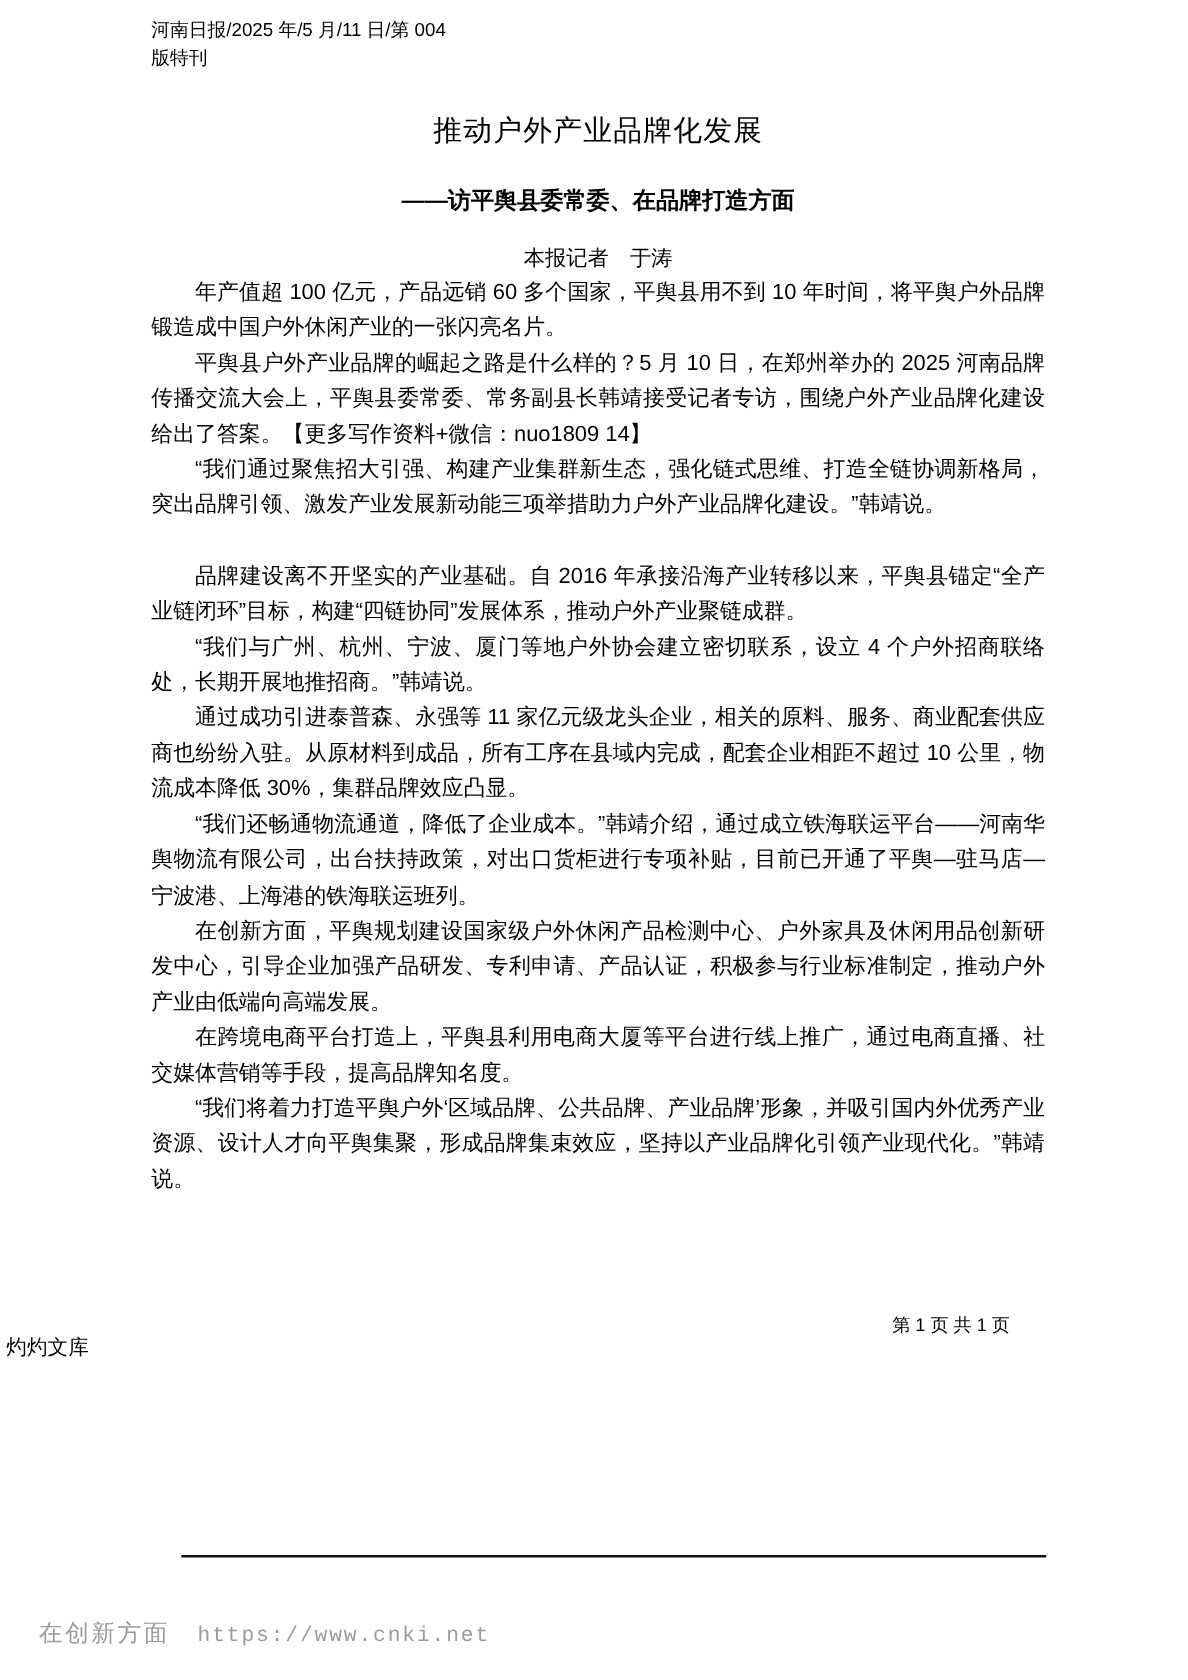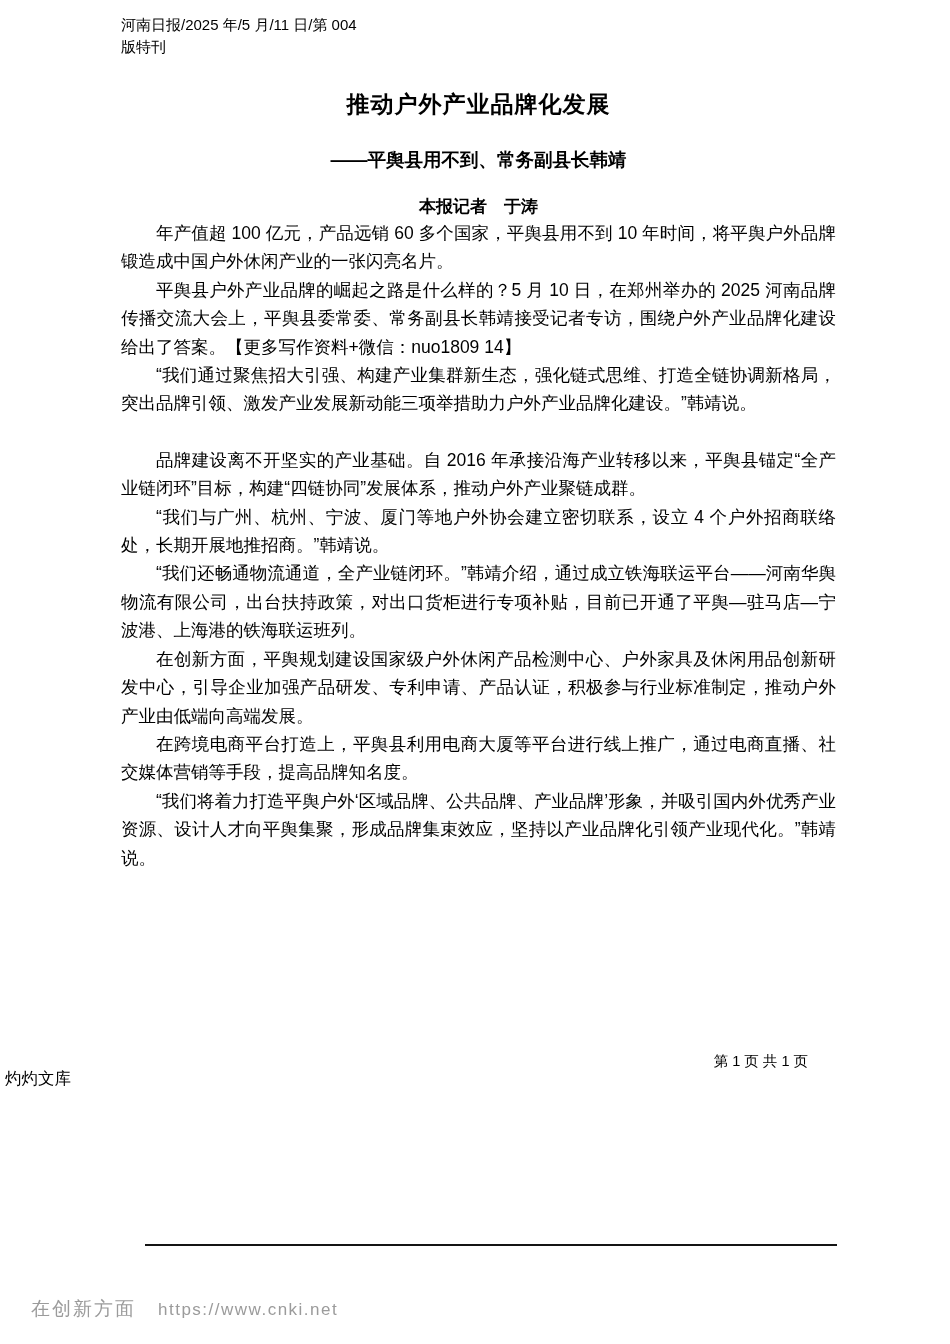--- a/index.html
+++ b/index.html
@@ -22,36 +22,36 @@
   .doc-header {
     font-size: 15px;
     line-height: 22px;
     color: #000;
   }
   .title {
     margin-top: 30px;
     text-align: center;
     font-size: 23px;
     line-height: 32px;
-    font-weight: 700;
+    font-weight: 400;
     letter-spacing: 1px;
   }
   .subtitle {
     margin-top: 27px;
     text-align: center;
     font-size: 18.5px;
     line-height: 26px;
     font-weight: 700;
   }
   .byline {
     margin-top: 22px;
     text-align: center;
     font-size: 17px;
     line-height: 24px;
-    font-weight: 700;
+    font-weight: 400;
   }
   .article-body {
   }
   .para {
     margin: 0;
     font-size: 17.5px;
     line-height: 28.4px;
     text-indent: 2em;
     text-align: justify;
     word-break: break-all;
@@ -93,52 +93,53 @@
     color: #9b9b9b;
   }
   .watermark .brand {
     font-size: 19px;
     letter-spacing: 2px;
     font-family: "Liberation Serif", "DejaVu Serif", serif;
   }
   .watermark .url {
     font-size: 17px;
     letter-spacing: 1.5px;
-    font-family: Liberation Sans, sans-serif;
+    font-family: Liberation Mono, monospace;
     margin-top: 12px;
   }
 </style>
 </head>
 <body>
 
 <div class="page">
 
   <div class="content">
 
     <div class="doc-header">
       <div>河南日报/2025 年/5 月/11 日/第 004</div>
       <div>版特刊</div>
     </div>
 
     <h1 class="title" style="margin-bottom:0;">推动户外产业品牌化发展</h1>
 
-    <h2 class="subtitle" style="margin-bottom:0;">——平舆县用不到、常务副县长韩靖</h2>
+    <h2 class="subtitle" style="margin-bottom:0;">——访平舆县委常委、在品牌打造方面</h2>
 
     <div class="byline">本报记者　于涛</div>
 
     <div class="article-body">
       <div class="section">
           <p class="para">年产值超 100 亿元，产品远销 60 多个国家，平舆县用不到 10 年时间，将平舆户外品牌锻造成中国户外休闲产业的一张闪亮名片。</p>
           <p class="para">平舆县户外产业品牌的崛起之路是什么样的？5 月 10 日，在郑州举办的 2025 河南品牌传播交流大会上，平舆县委常委、常务副县长韩靖接受记者专访，围绕户外产业品牌化建设给出了答案。【更多写作资料+微信：nuo1809 14】</p>
           <p class="para">“我们通过聚焦招大引强、构建产业集群新生态，强化链式思维、打造全链协调新格局，突出品牌引领、激发产业发展新动能三项举措助力户外产业品牌化建设。”韩靖说。</p>
         </div>
       <div class="section">
           <p class="para">品牌建设离不开坚实的产业基础。自 2016 年承接沿海产业转移以来，平舆县锚定“全产业链闭环”目标，构建“四链协同”发展体系，推动户外产业聚链成群。</p>
           <p class="para">“我们与广州、杭州、宁波、厦门等地户外协会建立密切联系，设立 4 个户外招商联络处，长期开展地推招商。”韩靖说。</p>
-          <p class="para">“我们还畅通物流通道，全产业链闭环。”韩靖介绍，通过成立铁海联运平台——河南华舆物流有限公司，出台扶持政策，对出口货柜进行专项补贴，目前已开通了平舆—驻马店—宁波港、上海港的铁海联运班列。</p>
+          <p class="para">通过成功引进泰普森、永强等 11 家亿元级龙头企业，相关的原料、服务、商业配套供应商也纷纷入驻。从原材料到成品，所有工序在县域内完成，配套企业相距不超过 10 公里，物流成本降低 30%，集群品牌效应凸显。</p>
+          <p class="para">“我们还畅通物流通道，降低了企业成本。”韩靖介绍，通过成立铁海联运平台——河南华舆物流有限公司，出台扶持政策，对出口货柜进行专项补贴，目前已开通了平舆—驻马店—宁波港、上海港的铁海联运班列。</p>
           <p class="para">在创新方面，平舆规划建设国家级户外休闲产品检测中心、户外家具及休闲用品创新研发中心，引导企业加强产品研发、专利申请、产品认证，积极参与行业标准制定，推动户外产业由低端向高端发展。</p>
           <p class="para">在跨境电商平台打造上，平舆县利用电商大厦等平台进行线上推广，通过电商直播、社交媒体营销等手段，提高品牌知名度。</p>
           <p class="para">“我们将着力打造平舆户外‘区域品牌、公共品牌、产业品牌’形象，并吸引国内外优秀产业资源、设计人才向平舆集聚，形成品牌集束效应，坚持以产业品牌化引领产业现代化。”韩靖说。</p>
         </div>
     </div>
 
   </div>
 
   <div class="page-indicator">第 1 页 共 1 页</div>
 

